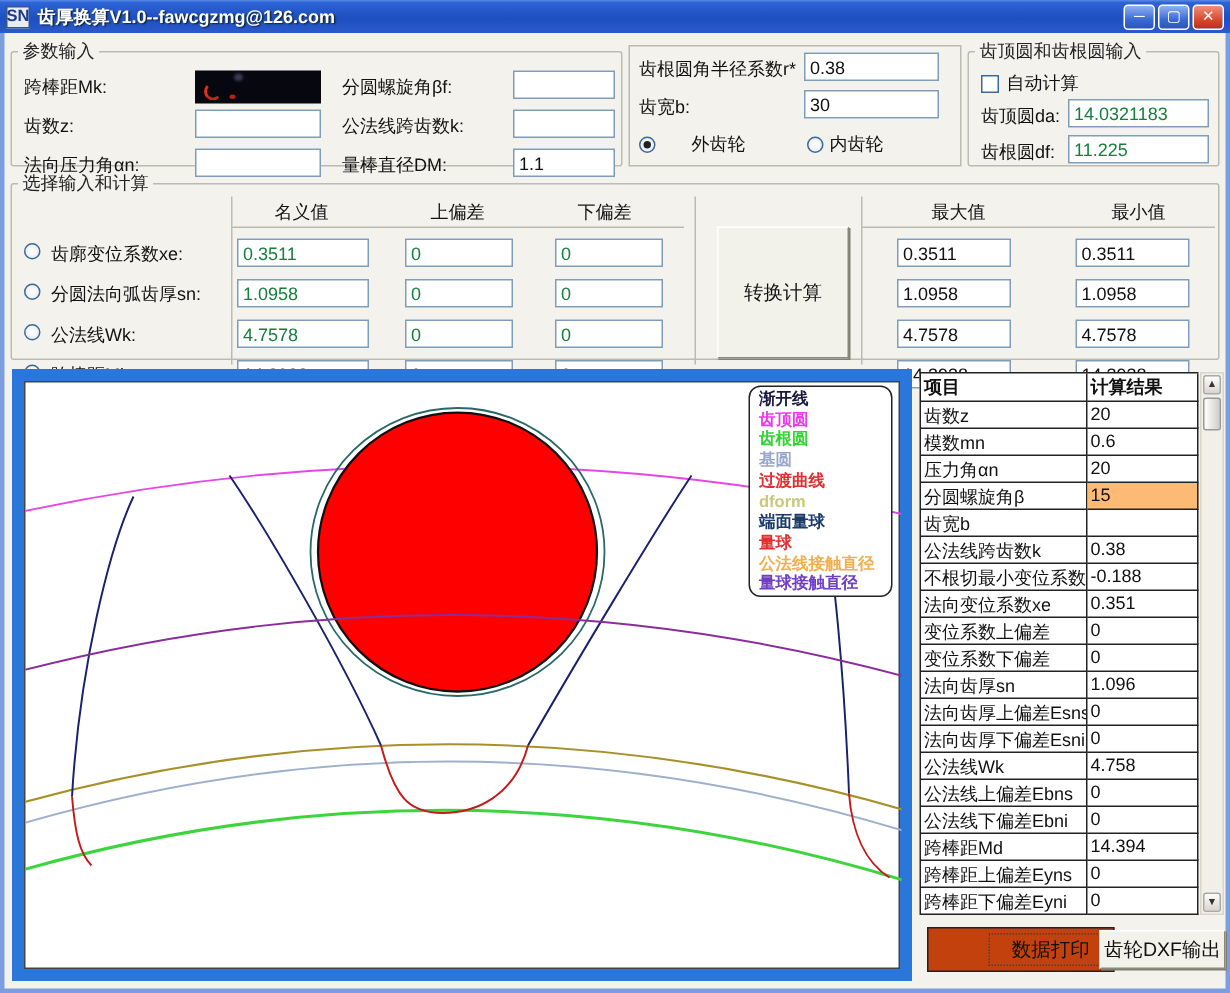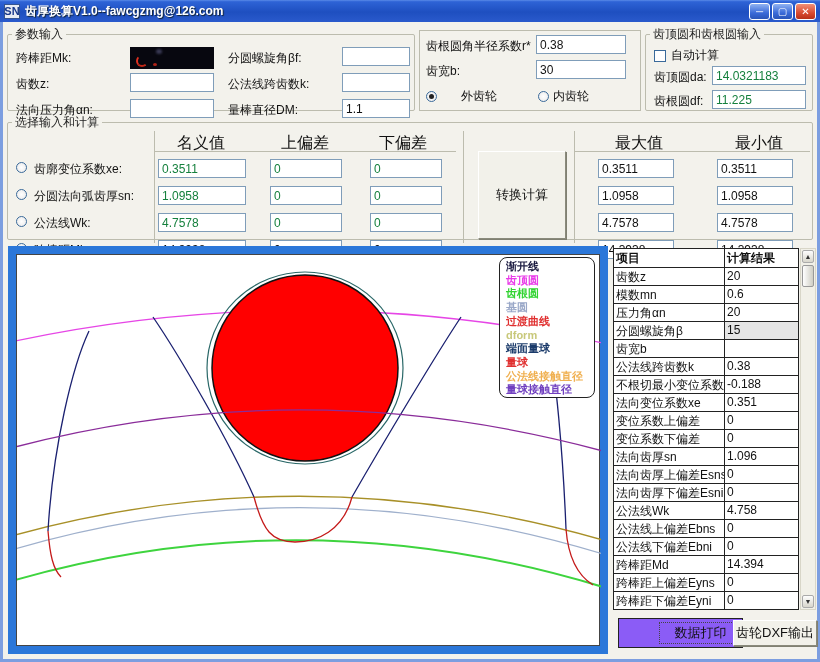--- a/index.html
+++ b/index.html
@@ -32,46 +32,46 @@
   .cbx { display:inline-block; width:12px; height:12px; border:1px solid #3A6A9A; background:#fff; margin-right:5px; vertical-align:-2px; }
   
   .prow { position:absolute; display:flex; align-items:center; }
   .dark-field { width:84px; height:22px; background:#07070F; position:relative; overflow:hidden; }
   .dark-field .arc { position:absolute; left:6px; bottom:2px; width:12px; height:12px; border:2px solid transparent;
     border-left-color:#E03020; border-bottom-color:#C02818; border-radius:50%; }
   .dark-field .dot { position:absolute; left:23px; bottom:3px; width:4px; height:3px; background:#B02418; border-radius:50%; }
   .dark-field .glow { position:absolute; left:26px; top:2px; width:6px; height:5px; background:#3A3A55; border-radius:50%; filter:blur(1px); }
   .sep-v { position:absolute; width:1px; background:#BCBCAE; }
   .sep-h { position:absolute; height:1px; background:#BCBCAE; }
-  .colhead { position:absolute; font-size:16px; color:#111; text-align:center; width:90px; }
+  .colhead { position:absolute; font-size:12px; color:#111; text-align:center; width:90px; }
   .btn3d { border:1px solid #8A8A7C; border-top-color:#fff; border-left-color:#fff; background:#F2F1EA;
     box-shadow:1px 1px 0 #808072; font-size:13px; color:#111; display:flex; align-items:center; justify-content:center; }
   
   .graph-panel { position:absolute; left:5px; top:224px; width:600px; height:408px; background:#2B77D9; padding:8px; }
   .canvas { position:relative; width:584px; height:392px; background:#fff; border:1px solid #444; }
   .legendbox { position:absolute; left:482px; top:2px; width:96px; height:141px; background:#fff;
     border:1px solid #222; border-radius:8px; padding:2px 0 0 6px; overflow:hidden; }
   .legend-item { font-size:11px; line-height:13.7px; white-space:nowrap; font-weight:bold; }
   
   .right-panel { position:absolute; left:610px; top:224px; width:204px; height:408px; }
   .rtable { position:absolute; left:0; top:2px; width:186px; border-top:1px solid #222; border-left:1px solid #222; background:#fff; }
   .trow { display:flex; height:18px; }
   .trow.head { height:19px; font-weight:bold; }
   .tc { font-size:12px; color:#111; border-right:1px solid #222; border-bottom:1px solid #222;
     padding:1px 2px; overflow:hidden; white-space:nowrap; }
   .tl { width:111px; }
   .tv { width:74px; }
-  .trow.hl .tv { background:#e5e5e5; }
+  .trow.hl .tv { background:#fdba74; }
   .scroll { position:absolute; left:187px; top:2px; width:16px; height:362px; background:#F1F0E8; border:1px solid #D8D6C8; }
   .sbtn { position:absolute; left:1px; width:12px; height:13px; background:linear-gradient(#fdfdfd,#d8d6cc);
     border:1px solid #aaa; border-radius:2px; font-size:7px; color:#333; display:flex; align-items:center; justify-content:center; }
   .sthumb { position:absolute; left:1px; top:16px; width:12px; height:22px; background:linear-gradient(to right,#fff,#cfcec4);
     border:1px solid #999; border-radius:2px; }
   .fbtn { position:absolute; font-size:13px; color:#111; display:flex; align-items:center; justify-content:center; }
-  .fbtn.print { left:5px; top:372px; width:125px; height:30px; background:#8b5cf6; border:1px solid #222;padding-left:40px; }
+  .fbtn.print { left:5px; top:372px; width:125px; height:30px; background:#c2410c; border:1px solid #222;padding-left:40px; }
   .fbtn.print .inner { width:115px; height:22px; border:1px dotted #444; display:flex; align-items:center; justify-content:center; }
   .fbtn.dxf { left:120px; top:374px; width:84px; height:26px; }
 </style>
 </head>
 <body>
 
 <div class="window">
   <div class="titlebar">
     <div class="app-icon">SN</div>
     <div class="title-text">齿厚换算V1.0--fawcgzmg@126.com</div>

